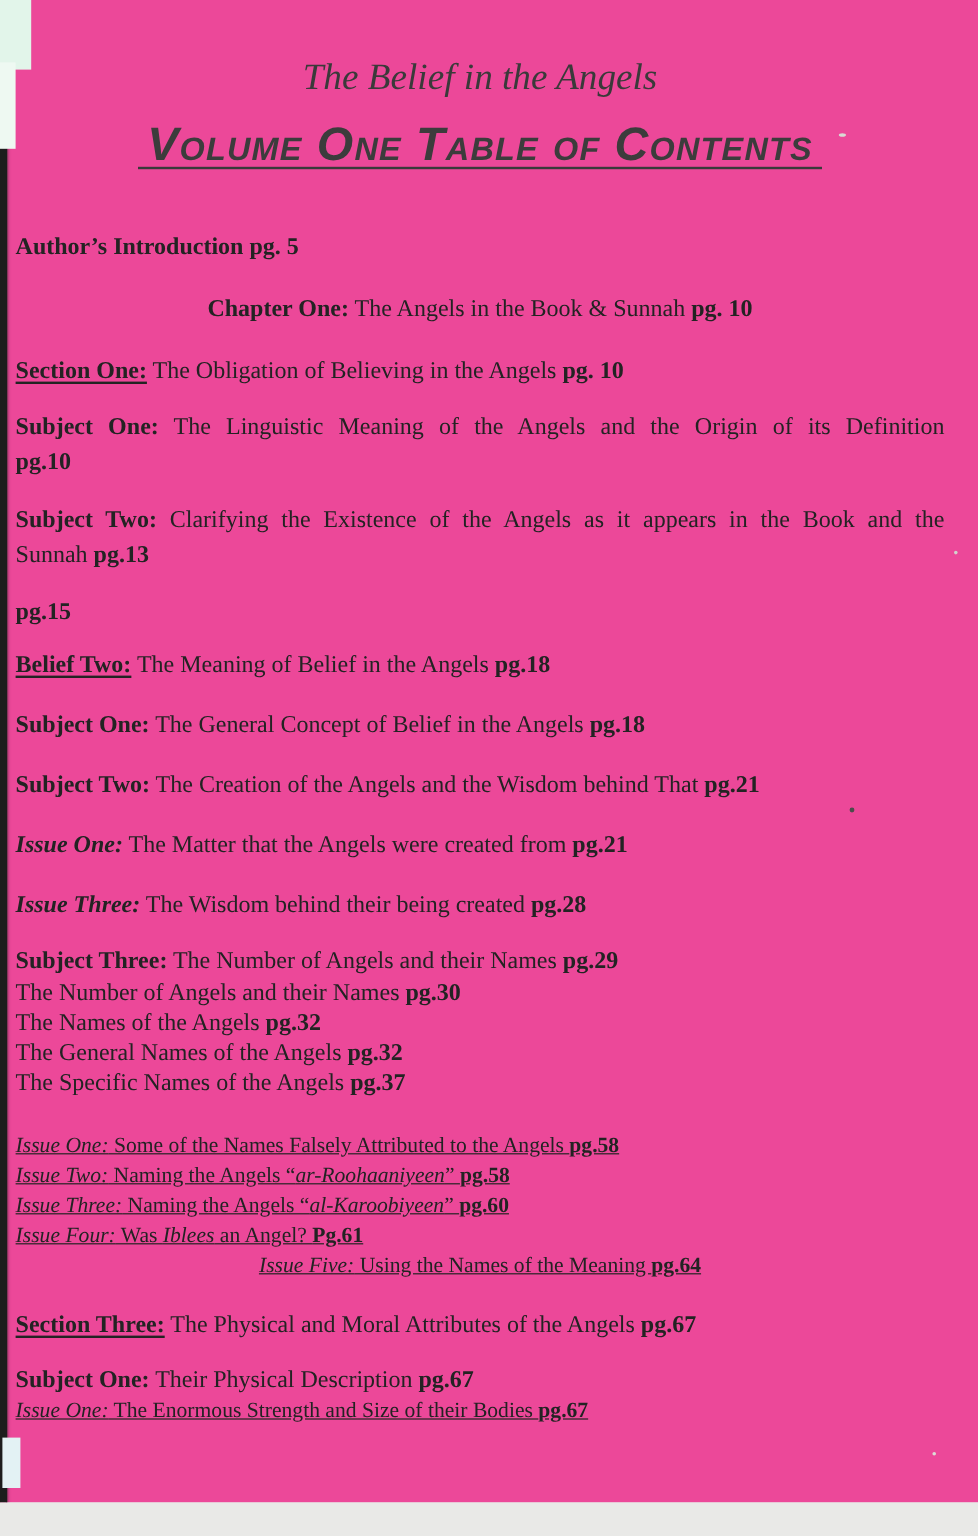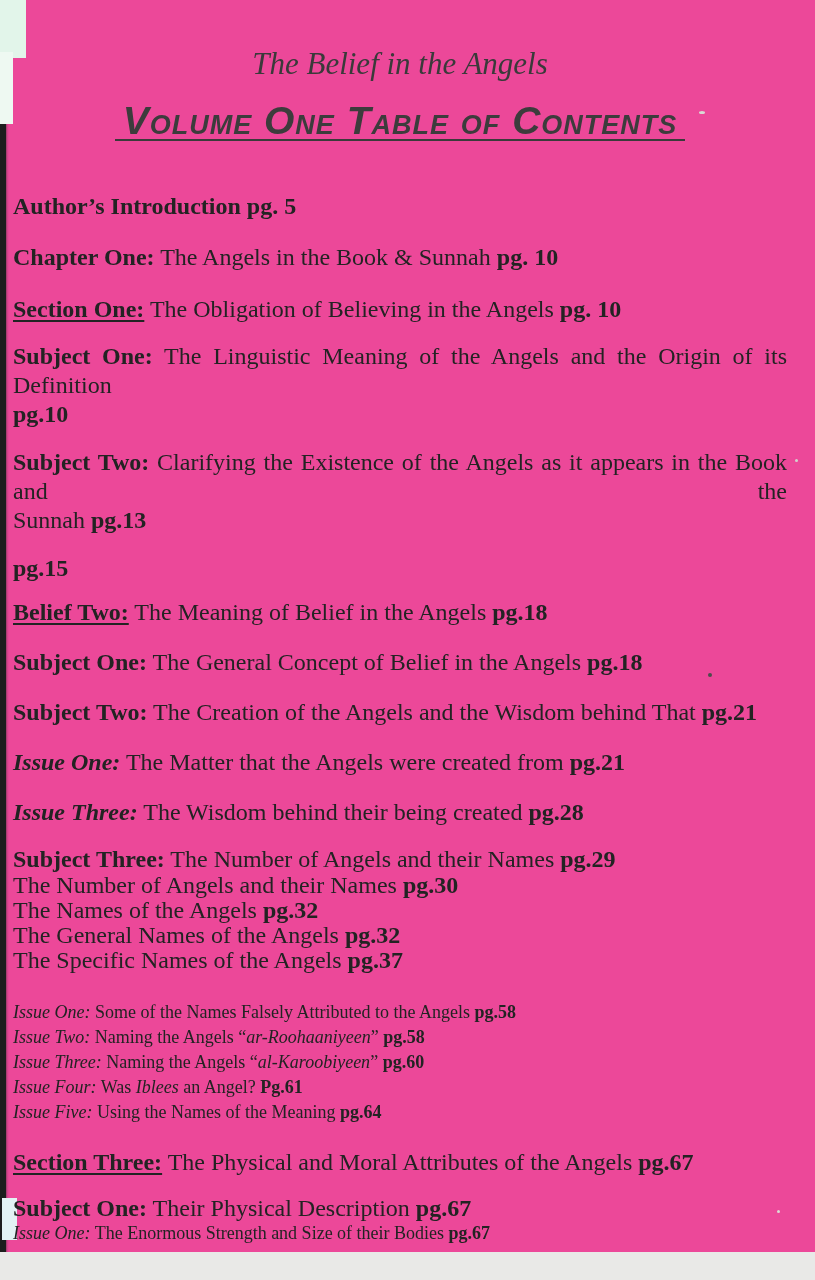--- a/index.html
+++ b/index.html
@@ -29,34 +29,34 @@
   }
   .subwrap { text-align:center; margin:0 0 51px 0; }
   .subtitle {
     display:inline-block;
     font-family:"Liberation Sans", sans-serif;
     font-style:italic; font-weight:bold; font-variant:small-caps;
     font-size:39px; line-height:33px; letter-spacing:1px; color:#3c3c3c;
     border-bottom:2px solid #3a3a3a; padding:0 8px 2px 8px;
   }
 
-  .entry { font-size:24px; line-height:29px; }
+  .entry { font-size:20px; line-height:29px; }
   .entry .ln.just { text-align:justify; text-align-last:justify; }
   .entry.ghead { line-height:27px; }
   .entry.tight { line-height:25px; }
   .entry.pair  { line-height:25px; }
-  .entry.small { font-size:18px; line-height:25px; }
+  .entry.small { font-size:18px; line-height:25px;text-decoration:underline; }
 
   .m0  { margin-bottom:0; }
   .m15 { margin-bottom:15px; }
   .m18 { margin-bottom:18px; }
   .m19 { margin-bottom:19px; }
   .m21 { margin-bottom:21px; }
   .m22 { margin-bottom:22px; }
-  .m23 { margin-bottom:23px; }
+  .m23 { margin-bottom:23px;text-align:center; }
   .m27 { margin-bottom:27px; }
 
   span.p  { font-weight:normal; }
   span.b  { font-weight:bold; }
   span.i  { font-style:italic; }
   span.bi { font-weight:bold; font-style:italic; }
   span.bu { font-weight:bold; text-decoration:underline;
             text-decoration-thickness:2px; text-underline-offset:3px; }
 </style>
 </head>

